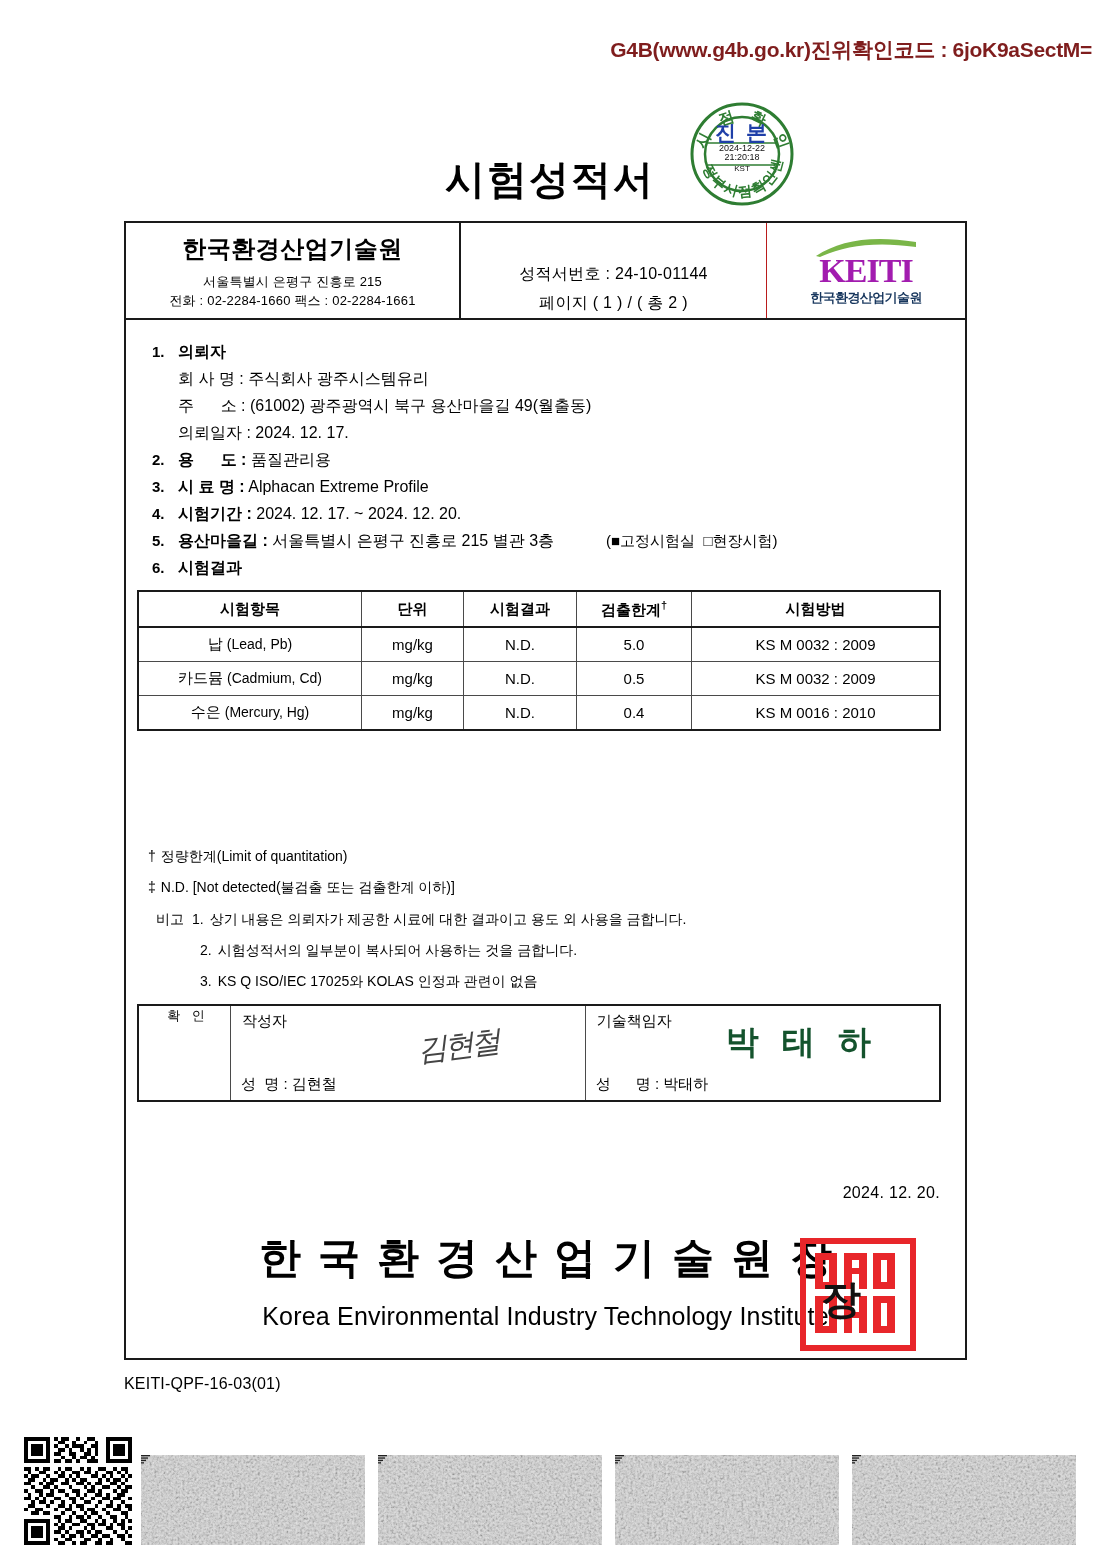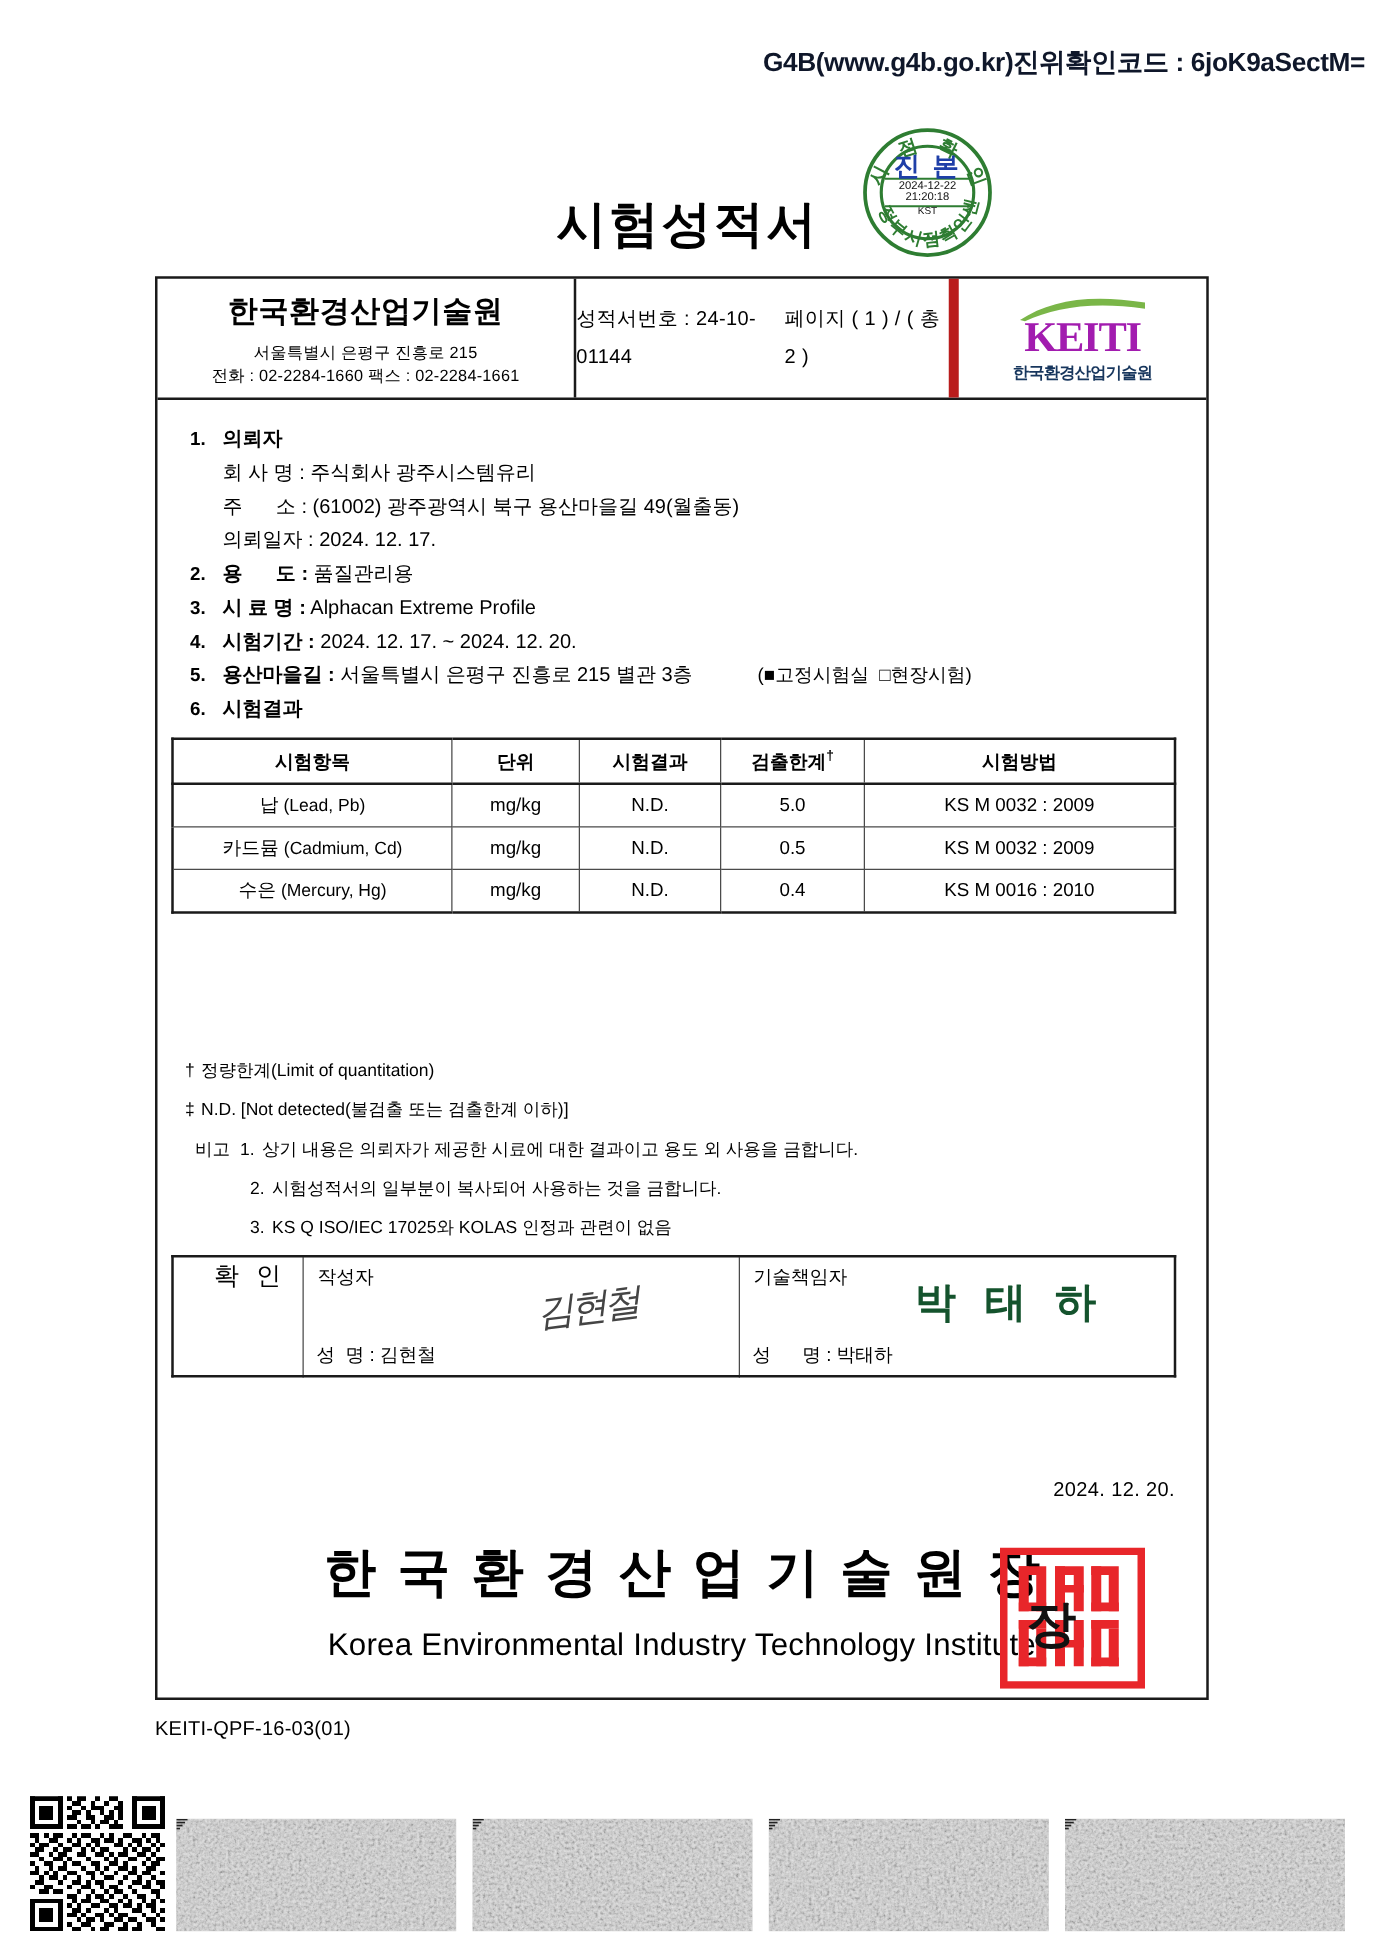--- a/index.html
+++ b/index.html
@@ -15,21 +15,21 @@
     font-family: "Liberation Sans", "DejaVu Sans", sans-serif;
     color: #000000;
     overflow: hidden;
   }
 
   
   .verify-code {
     position: absolute;
     top: 36px;
     right: 8px;
-    color: #0f172a;
+    color: #7f1d1d;
     font-size: 21px;
     font-weight: 700;
     letter-spacing: -0.3px;
     white-space: nowrap;
   }
 
   
   .doc-title {
     position: absolute;
     top: 152px;
@@ -86,25 +86,25 @@
     margin-bottom: 7px;
   }
   .org-addr, .org-tel {
     font-size: 13px;
     letter-spacing: 0.2px;
     line-height: 1.5;
   }
   .hdr-mid {
     flex: 1;
     box-sizing: border-box;
-    border-right: 8px solid #b91c1c;
+    border-right: 1px solid #b91c1c;
     display: flex;
-    flex-direction: row;
+    flex-direction: column;
     align-items: center;
-    justify-content: flex-start;
+    justify-content: flex-end;
   }
   .hdr-mid div {
     font-size: 16px;
     line-height: 1.85;
     letter-spacing: 0.3px;
   }
   .hdr-right {
     width: 198px;
     display: flex;
     flex-direction: column;
@@ -240,23 +240,23 @@
   table.confirm td {
     border: 1px solid #4a4a4a;
     vertical-align: top;
     position: relative;
     height: 92px;
   }
   td.confirm-label {
     width: 82px;
     text-align: center;
     vertical-align: middle;
-    font-size: 20px;
+    font-size: 13px;
     letter-spacing: 4px;
-    padding-left: 20px;
+    padding-left: 8px;
   }
   .role-title {
     font-size: 15px;
     padding: 5px 0 0 10px;
   }
   .sign-name {
     position: absolute;
     left: 10px;
     bottom: 6px;
     font-size: 15px;

